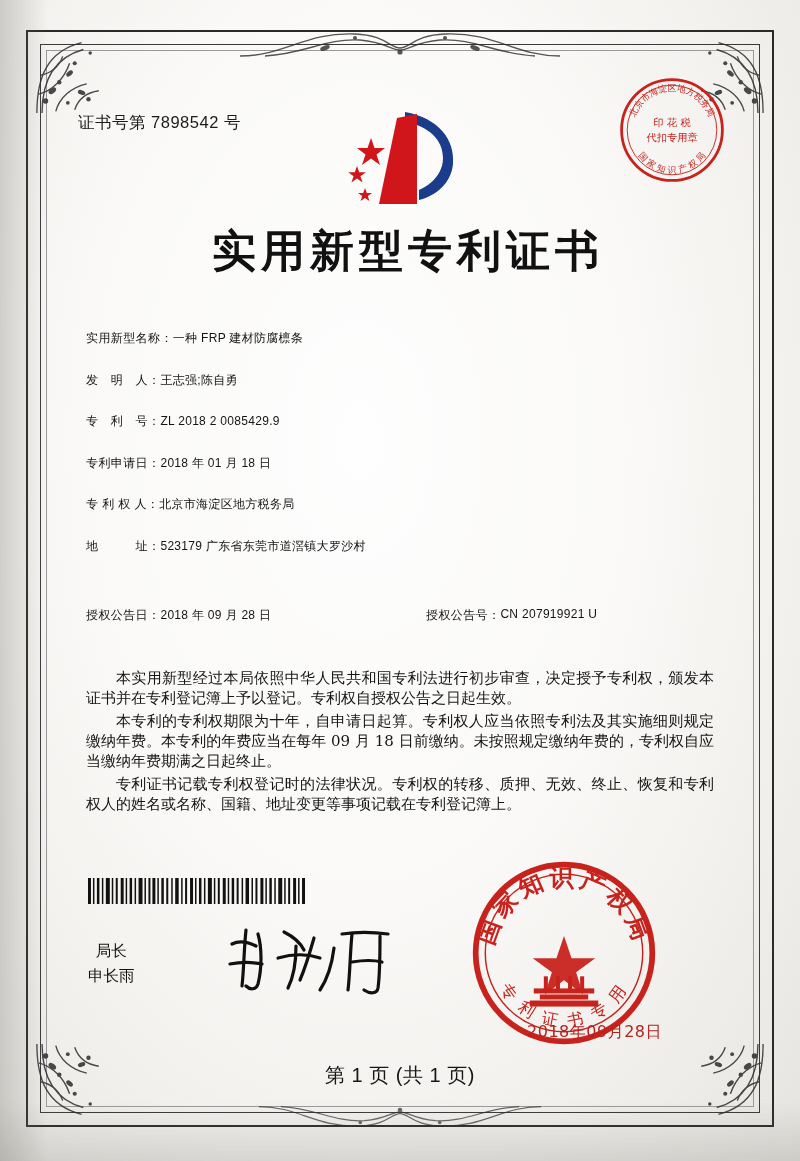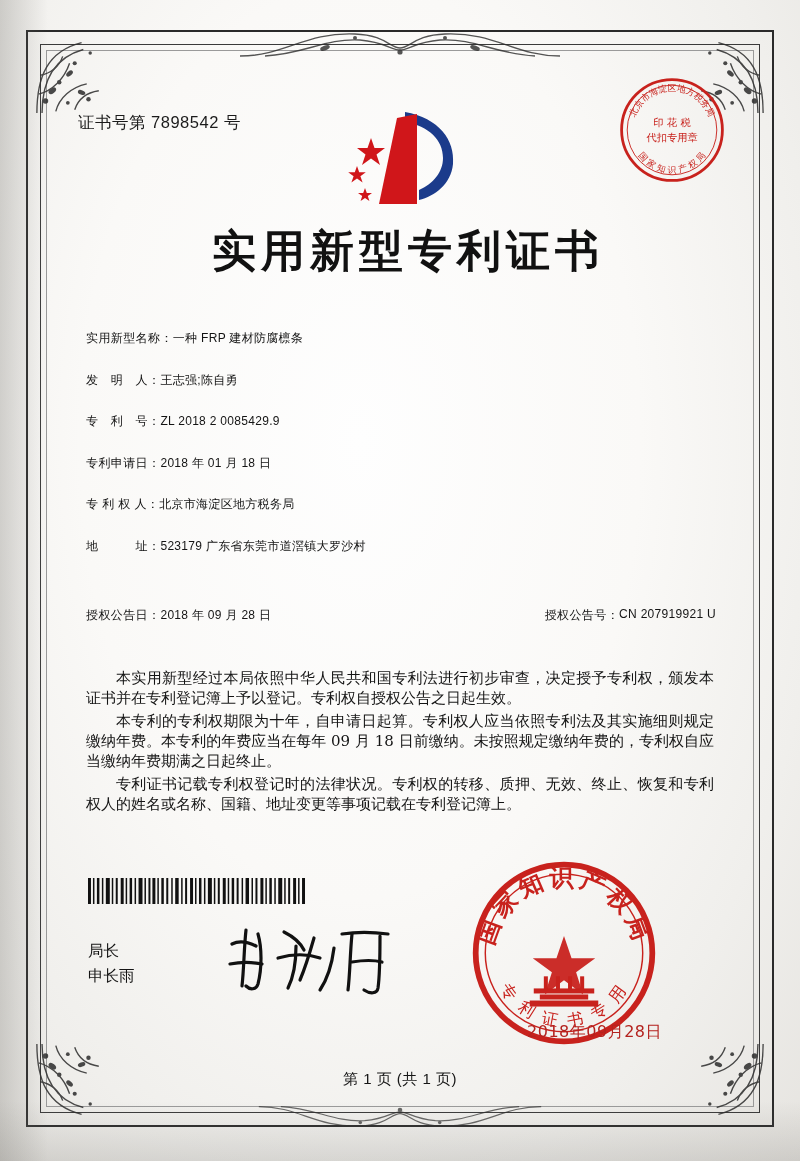--- a/index.html
+++ b/index.html
@@ -140,21 +140,21 @@
     white-space: nowrap;
     letter-spacing: .4px;
   }
   .field-value {
     flex: 1 1 auto;
     white-space: nowrap;
     letter-spacing: .3px;
   }
 
   .field-row.double {
-    justify-content: space-between;
+    justify-content: flex-start;
   }
   .field-row.double .seg-a { width: 340px; display: flex; }
   .field-row.double .seg-b { display: flex; margin-top: 28px; }
 
   
   .body-text {
     position: absolute;
     left: 86px;
     top: 668px;
     width: 628px;
@@ -180,20 +180,21 @@
   .barcode svg { width: 100%; height: 100%; display: block; }
 
   
   .director {
     position: absolute;
     left: 88px;
     top: 938px;
     font-size: 15.5px;
     line-height: 25px;
     color: #141414;
+    text-align: center;
   }
 
   
   .signature {
     position: absolute;
     left: 222px;
     top: 918px;
     width: 196px;
     height: 80px;
   }
@@ -220,21 +221,21 @@
     font-family: "DejaVu Sans", sans-serif;
   }
 
   
   .footer {
     position: absolute;
     bottom: 72px;
     left: 0;
     width: 100%;
     text-align: center;
-    font-size: 15px;
+    font-size: 20px;
     color: #161616;
     letter-spacing: .5px;
   }
 
   
   .paper-shade {
     position: absolute;
     left: 0; top: 0;
     width: 48px; height: 100%;
     background: linear-gradient(to right, rgba(120,118,112,.30), rgba(255,255,255,0));

